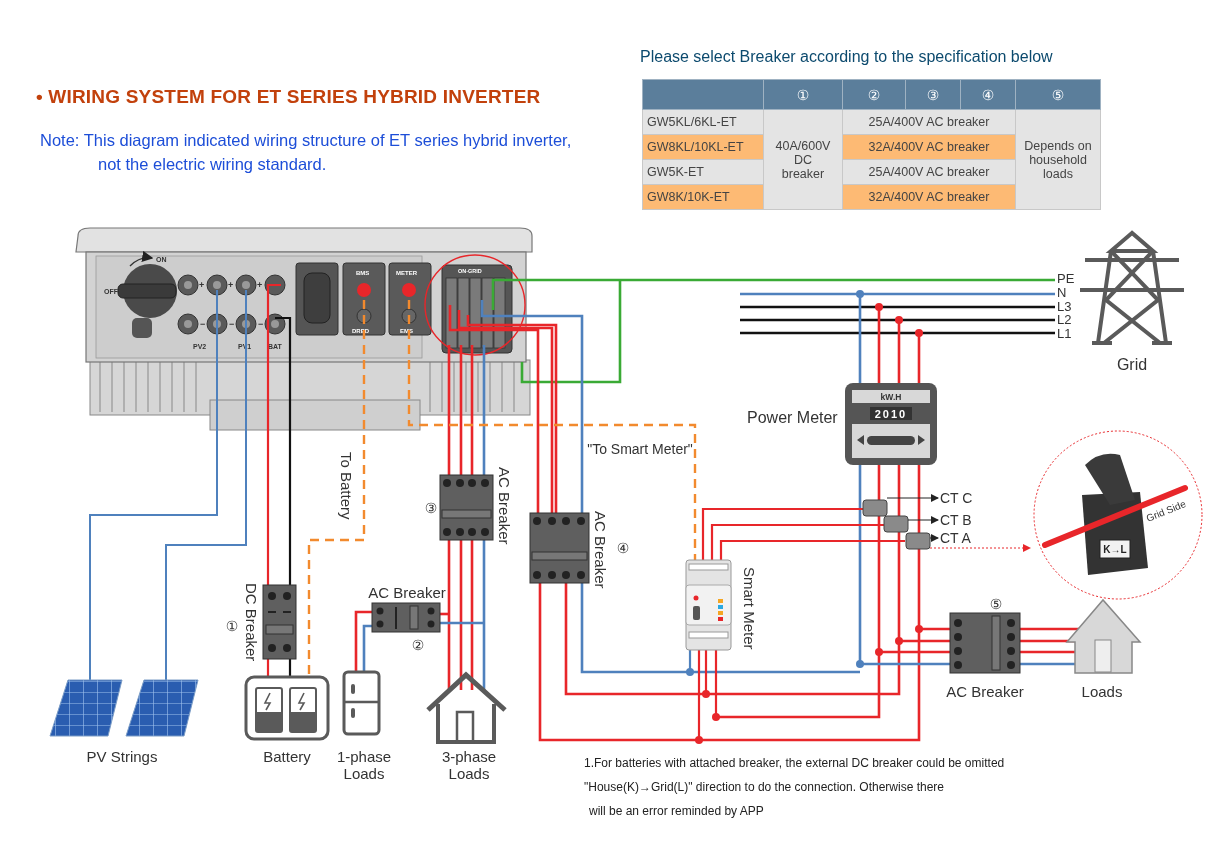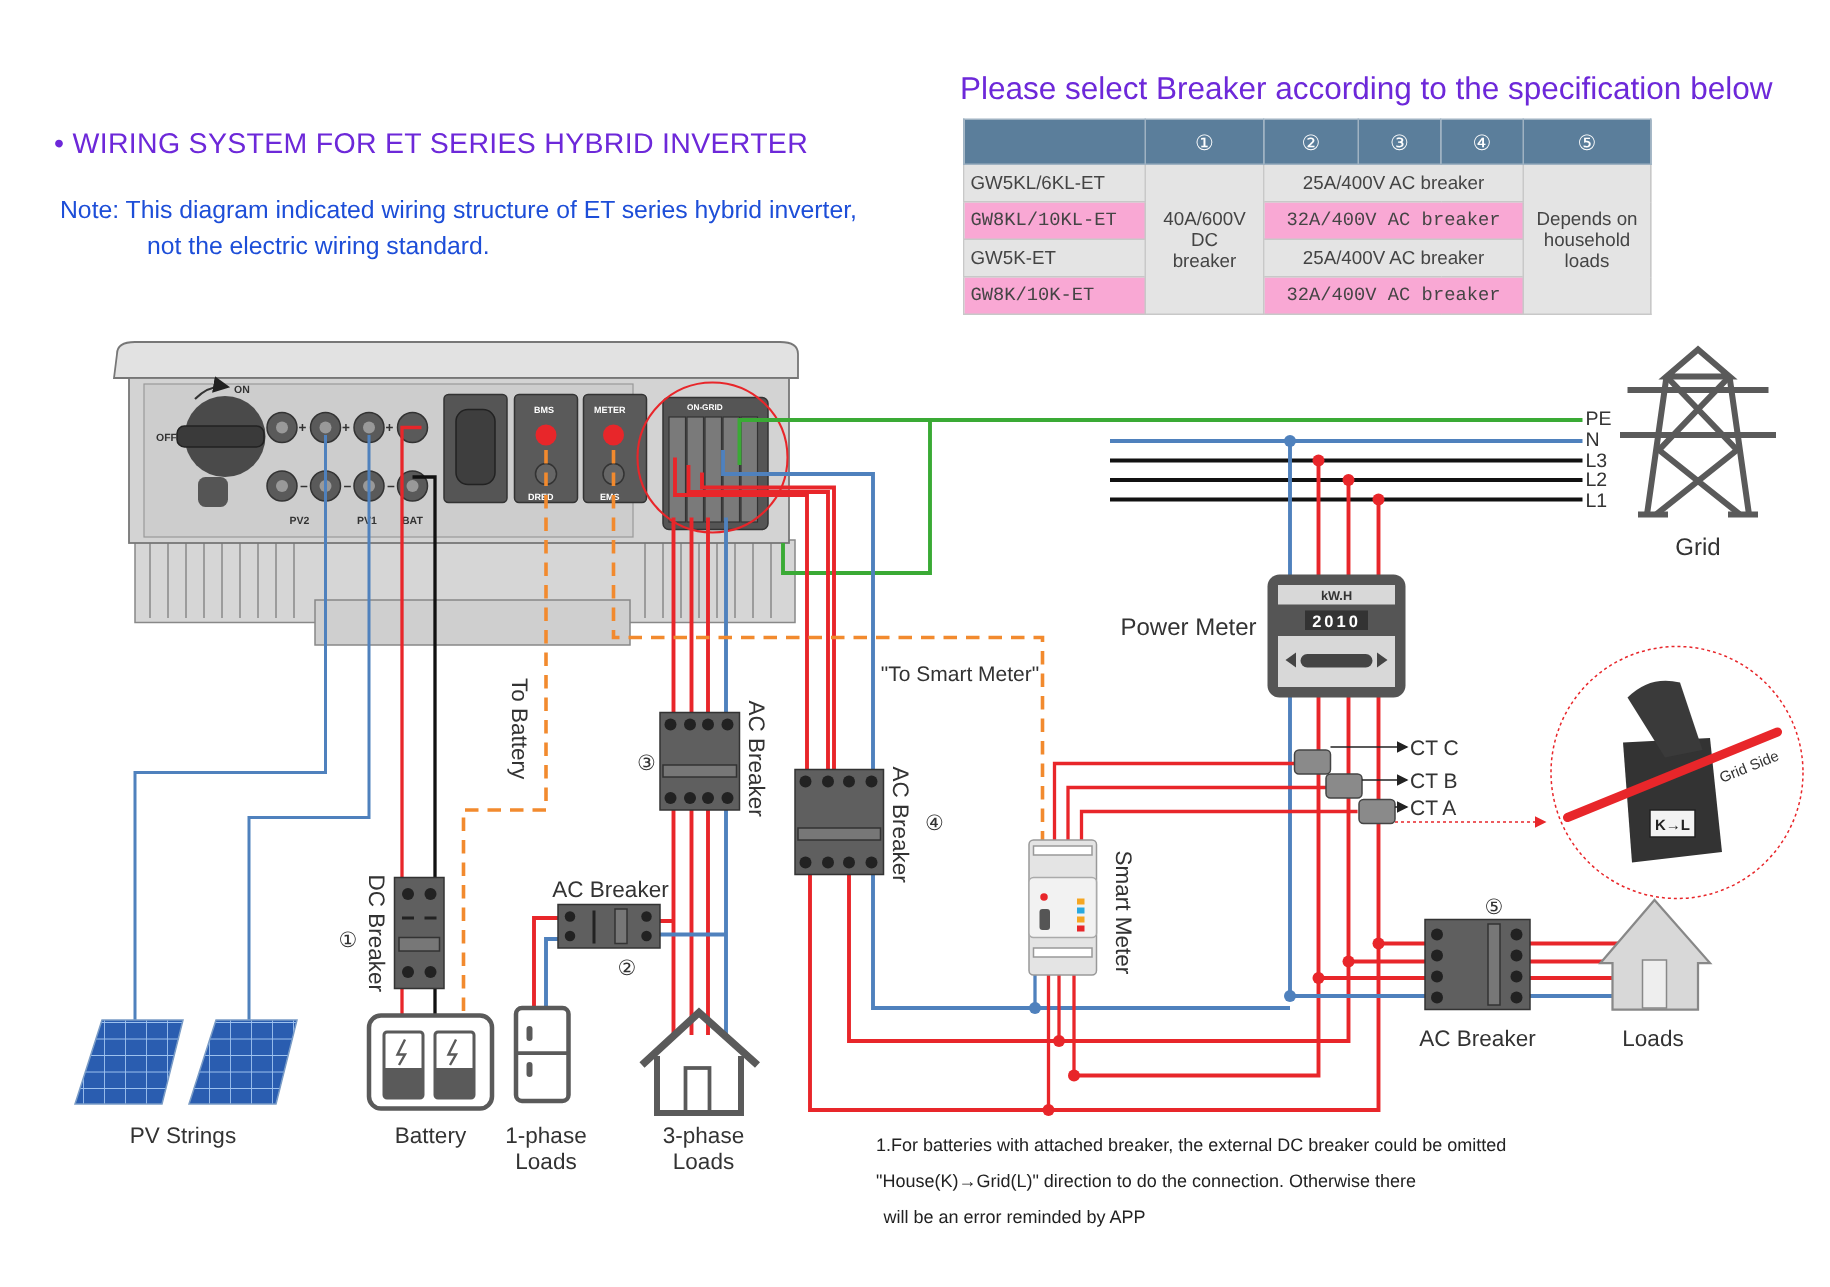--- a/index.html
+++ b/index.html
@@ -1,26 +1,26 @@
 <!DOCTYPE html>
 <html><head>
 <meta charset="utf-8">
 <style>
   html, body { margin:0; padding:0; background:#ffffff; }
   body { width:1220px; height:858px; position:relative; overflow:hidden; font-family:"Liberation Sans", sans-serif; color:#333; }
   .abs { position:absolute; }
-  #title { left:36px; top:86px; font-size:19px; font-weight:normal; color:#6d28d9; letter-spacing:0.2px; }
+  #title { left:36px; top:86px; font-size:19px; font-weight:bold; color:#c2410c; letter-spacing:0.2px; }
   #note { left:40px; top:128px; font-size:16.5px; color:#1d4ed8; line-height:24px; }
   #note .l2 { padding-left:58px; }
-  #spec-caption { left:640px; top:48px; font-size:21px; color:#6d28d9; }
+  #spec-caption { left:640px; top:48px; font-size:16px; color:#0c4a6e; }
   table#spec { position:absolute; left:642px; top:79px; border-collapse:collapse; font-size:12.5px; color:#444; }
   #spec th { background:#5b7e9b; color:#fff; font-weight:normal; height:27px; border:1px solid #9fb2c2; font-size:14px; }
   #spec td { border:1px solid #c8c8c8; text-align:center; height:24px; padding:0 4px; }
   #spec td.g { background:#e4e4e4;text-align:center; }
-  #spec td.w { background:#f9a8d4;font-family:Liberation Mono, monospace; }
+  #spec td.w { background:#fdba74; }
   #spec td.model { text-align:left; }
   svg#diagram { position:absolute; left:0; top:0; }
   .lbl { font-family:"Liberation Sans", sans-serif; fill:#333; }
   #footnotes { left:584px; top:751px; font-size:12px; color:#222; line-height:24px; }
 </style>
 </head>
 <body>
 
 <div id="title" class="abs">• WIRING SYSTEM FOR ET SERIES HYBRID INVERTER</div>
 <div id="note" class="abs">

